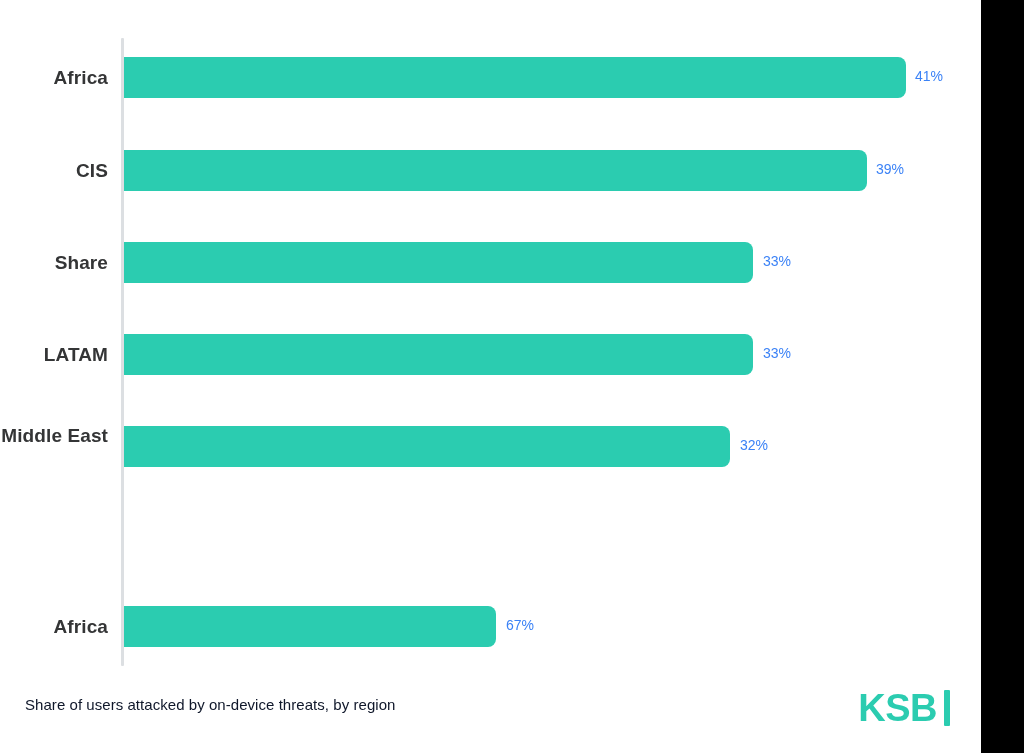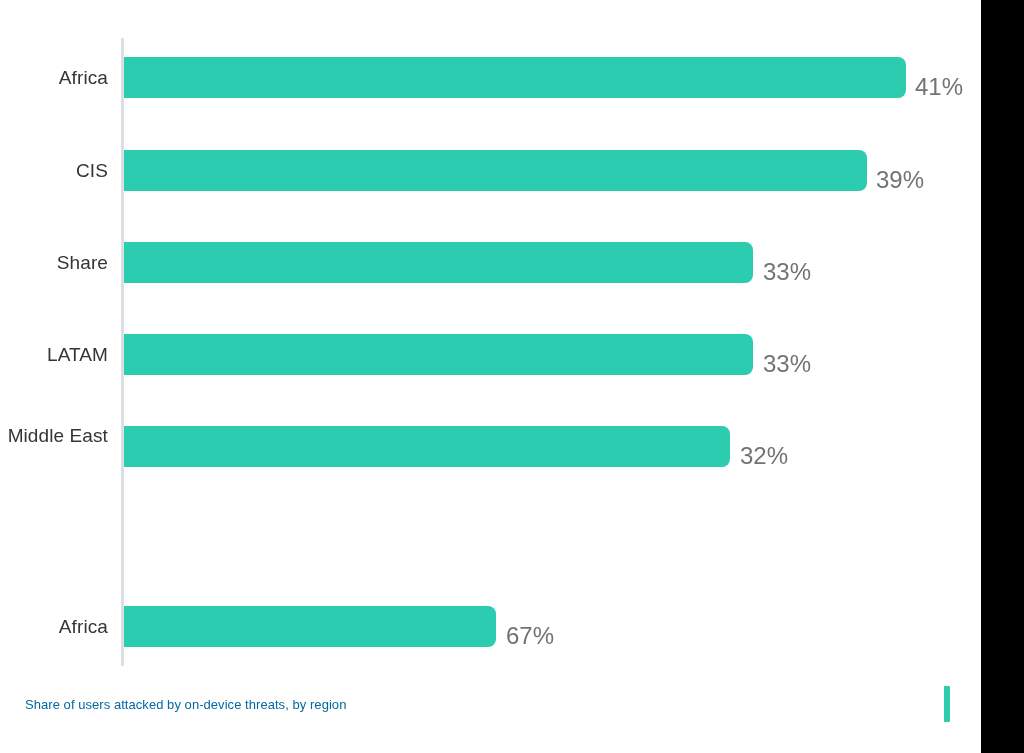--- a/index.html
+++ b/index.html
@@ -60,20 +60,21 @@
 
   .cat-label {
     position: absolute;
     left: 0;
     width: 108px;
     text-align: right;
     font-size: 19px;
     line-height: 23px;
     color: #343536;
     letter-spacing: 0.1px;
+    font-weight: bold;
   }
   
   .cat-label.one-line {
     top: 9px;
   }
   
   .cat-label.two-line {
     top: -2px;
   }
 
@@ -82,43 +83,43 @@
     left: 124px;
     top: 0;
     height: 41px;
     background: #2bccb0;
     border-top-right-radius: 8px;
     border-bottom-right-radius: 8px;
   }
 
   .bar-value {
     position: absolute;
-    top: 18px;
-    font-size: 24px;
+    top: 8px;
+    font-size: 14px;
     line-height: 23px;
-    color: #737373;
+    color: #3b82f6;
     white-space: nowrap;
   }
 
   
   #footer {
     position: absolute;
     left: 0;
     top: 678px;
     width: 981px;
     height: 75px;
   }
 
   #caption {
     position: absolute;
     left: 25px;
     top: 16px;
-    font-size: 13px;
+    font-size: 15px;
     line-height: 22px;
-    color: #0369a1;
+    color: #0f172a;
     letter-spacing: 0.05px;
   }
 
   #logo {
     position: absolute;
     right: 31px;
     top: 8px;
     display: flex;
     align-items: center;
     gap: 7px;
@@ -180,18 +181,19 @@
       <div class="bar-row" style="top:606px">
         <div class="cat-label one-line">Africa</div>
         <div class="bar" style="width:372px"></div>
         <div class="bar-value" style="left:506px">67%</div>
       </div>
     </div>
 
     <div id="footer">
       <div id="caption">Share of users attacked by on-device threats, by region</div>
       <div id="logo">
+        <span id="logo-text">KSB</span>
         <span id="logo-bar"></span>
       </div>
     </div>
 
   </div>
 </div>
 
 </body></html>

